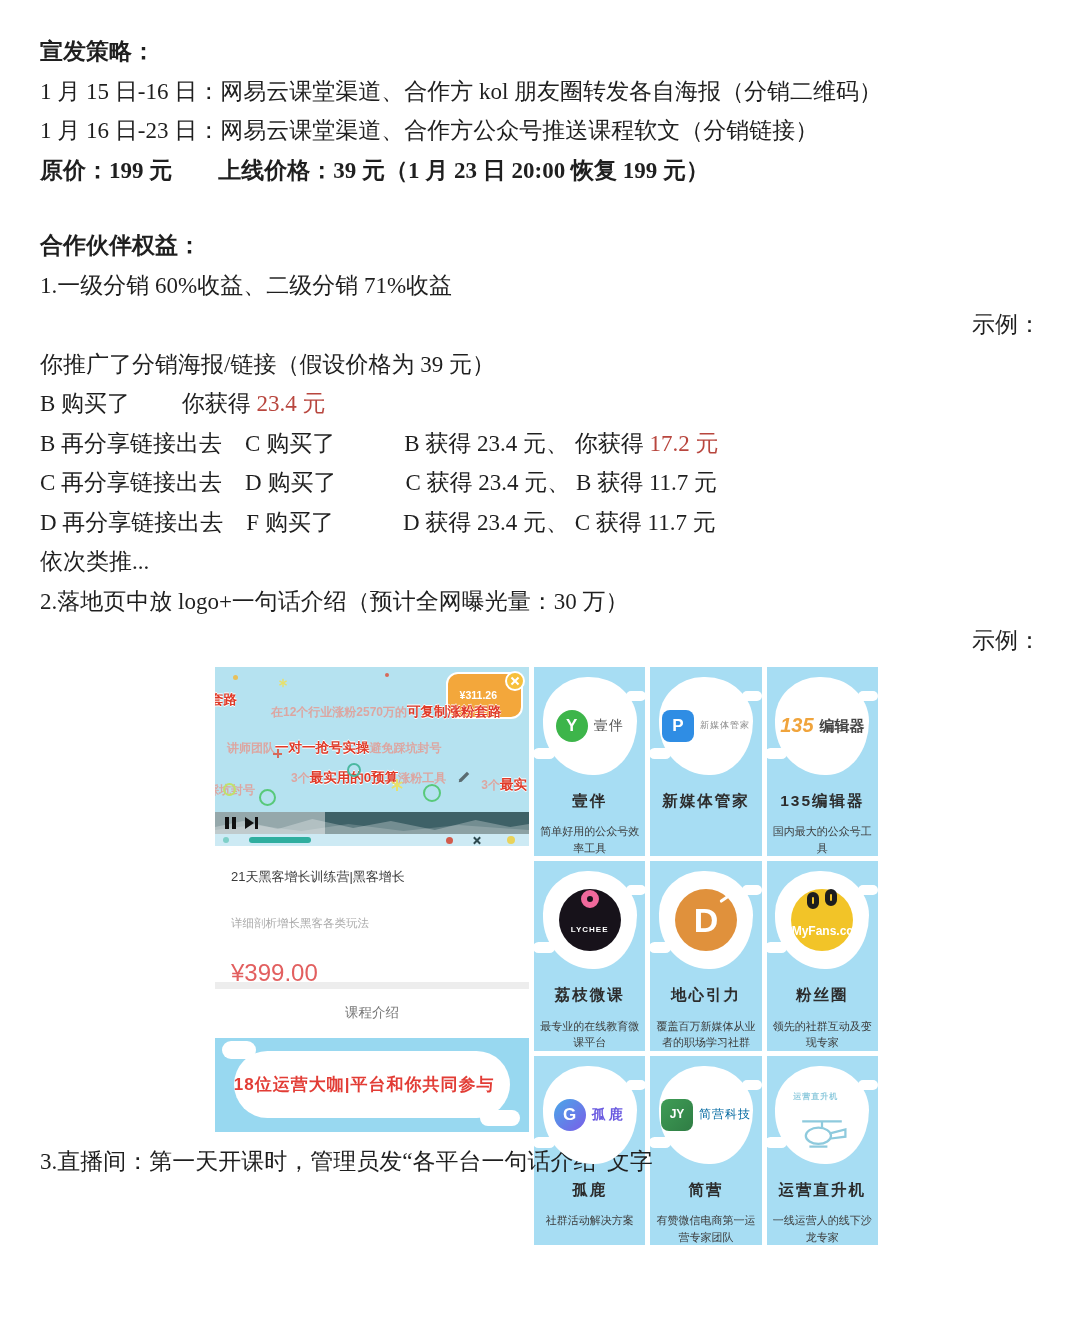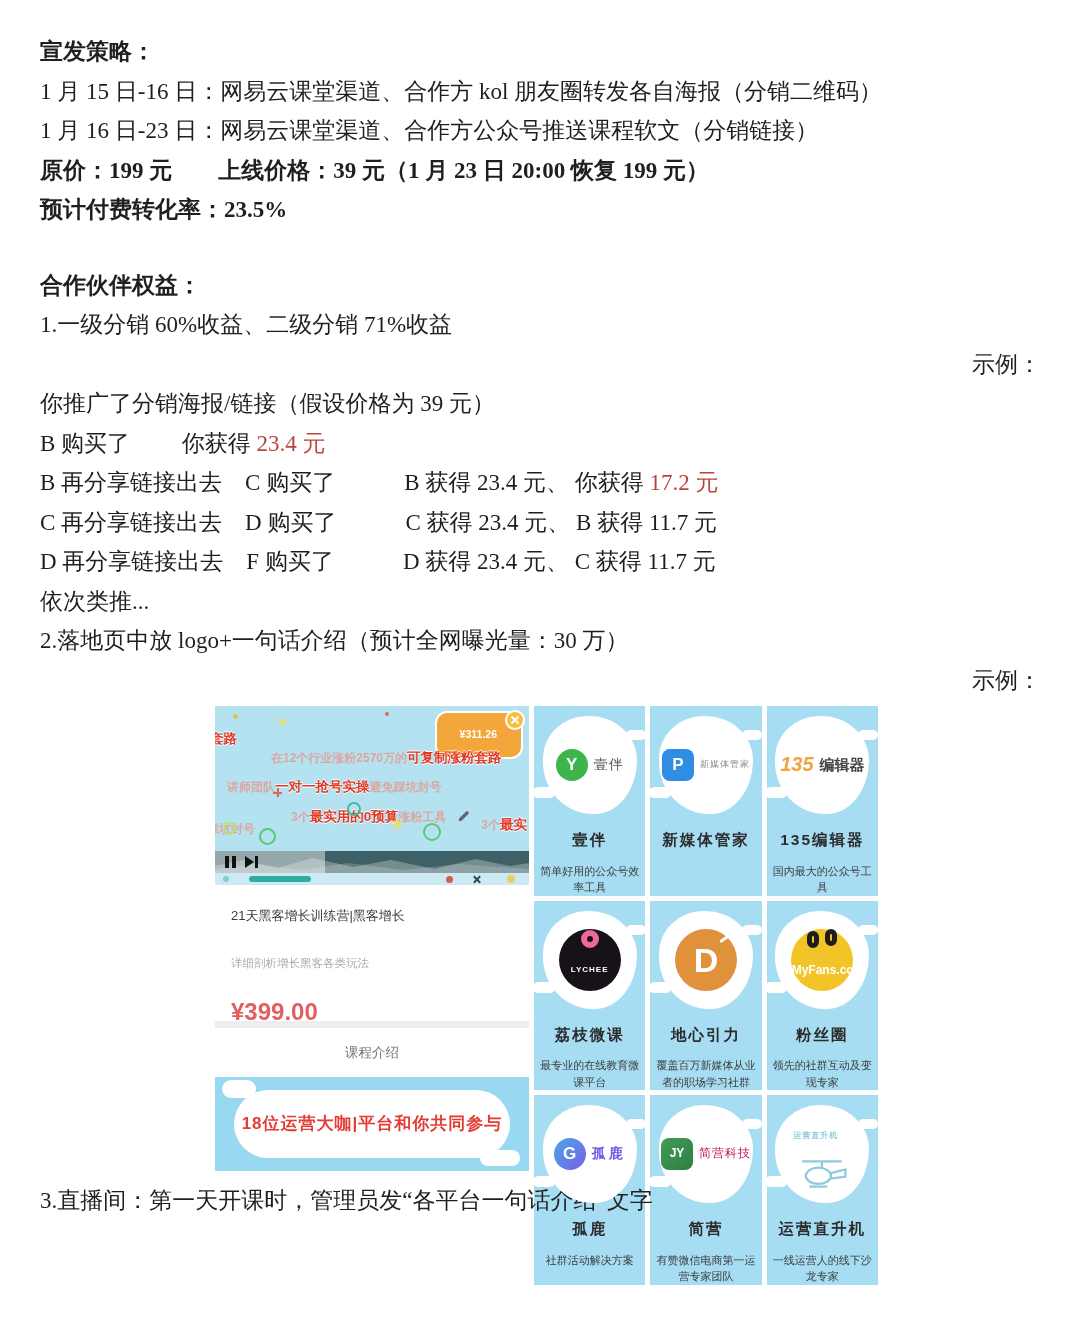--- a/index.html
+++ b/index.html
@@ -15,21 +15,21 @@
   
   .figure{width:663px;height:465px;margin:6px 0 10px 175px;display:flex;gap:5px;
           font-family:"Liberation Sans", sans-serif;}
   .fig-left{width:314px;display:flex;flex-direction:column;background:#fff;}
   
   .video{height:145px;background:#b5e2f0;position:relative;overflow:hidden;}
   .vt{position:absolute;white-space:nowrap;}
   .vt-faded{color:#ea9287;font-size:12px;font-weight:700;opacity:.75;}
   .vt-bold{color:#e03a28;font-size:13.5px;font-weight:700;text-shadow:0 1px 0 #fff,0 -1px 0 #fff;}
   .coin-badge{position:absolute;top:5px;right:6px;background:#f3a73b;border:2px solid #fff;
-      border-radius:12px;color:#fff;font-size:10.5px;font-weight:700;padding:2px 24px 2px 23px;}
+      border-radius:12px;color:#fff;font-size:10.5px;font-weight:700;padding:2px 24px 2px 12px;}
   .coin{position:absolute;right:-4px;top:-3px;width:20px;height:20px;border-radius:50%;
       background:#f7c03c;border:2px solid #fff;box-sizing:border-box;}
   .coin:before,.coin:after{content:"";position:absolute;left:7px;top:3px;width:2px;height:10px;background:#fff;}
   .coin:before{transform:rotate(45deg);} .coin:after{transform:rotate(-45deg);}
   .ring{position:absolute;border:2px solid #58c97a;border-radius:50%;}
   .dot{position:absolute;border-radius:50%;}
   .cross{position:absolute;width:9px;height:9px;}
   .cross:before,.cross:after{content:"";position:absolute;background:#d66a5a;}
   .cross:before{left:4px;top:0;width:2px;height:9px;} .cross:after{left:0;top:4px;width:9px;height:2px;}
   .star{position:absolute;width:12px;height:12px;}
@@ -50,32 +50,32 @@
   .vprog .d1{left:8px;top:3px;width:6px;height:6px;background:#7fd0c8;}
   .vprog .d2{right:76px;top:3px;width:7px;height:7px;background:#d25b4c;}
   .vprog .shuffle{position:absolute;right:48px;top:2px;width:9px;height:9px;}
   .vprog .shuffle:before,.vprog .shuffle:after{content:"";position:absolute;left:4px;top:0;width:2px;height:9px;background:#2e4a50;}
   .vprog .shuffle:before{transform:rotate(45deg);} .vprog .shuffle:after{transform:rotate(-45deg);}
   .vprog .d3{right:14px;top:2px;width:8px;height:8px;background:#e9d35a;}
   
   .course{height:136px;background:#fff;padding:11px 16px 0;box-sizing:border-box;}
   .c-title{font-size:13px;color:#3a3a3a;}
   .c-sub{font-size:11.5px;color:#ababab;margin-top:8px;}
-  .c-price{font-size:24px;color:#e25f5f;margin-top:9px;font-weight:700;}
+  .c-price{font-size:24px;color:#e25f5f;margin-top:9px;font-weight:400;}
   .c-meta{font-size:11.5px;color:#a9a9a9;margin-top:8px;display:flex;gap:26px;}
   .c-feats{margin-top:11px;display:flex;gap:20px;font-size:11.5px;color:#9a9a9a;align-items:center;}
   .feat{display:flex;align-items:center;gap:4px;}
   .tick{width:13px;height:13px;border:1.5px solid #5cc47e;border-radius:50%;color:#5cc47e;font-size:9px;
         display:flex;align-items:center;justify-content:center;box-sizing:border-box;font-family:"DejaVu Sans",sans-serif;}
   .divider{height:7px;background:#ededed;}
   .intro-head{height:49px;background:#fff;display:flex;align-items:center;justify-content:center;
       font-size:13.5px;color:#777;}
   
   .banner{flex:1;background:#98d8f0;display:flex;align-items:center;justify-content:center;position:relative;overflow:hidden;}
-  .blob-banner{width:88%;height:72%;background:#fff;border-radius:44px;display:flex;align-items:center;justify-content:center;position:relative;}
+  .blob-banner{width:88%;height:72%;background:#fff;border-radius:44px;display:flex;align-items:center;justify-content:flex-start;position:relative;}
   .blob-banner:before{content:"";position:absolute;left:-12px;top:-10px;width:34px;height:18px;background:#fff;border-radius:10px;}
   .blob-banner:after{content:"";position:absolute;right:-10px;bottom:-8px;width:40px;height:16px;background:#fff;border-radius:10px;}
   .banner-text{color:#e23c35;font-weight:700;font-size:17px;letter-spacing:1px;}
   
   .fig-grid{flex:1;display:grid;grid-template-columns:repeat(3,1fr);grid-template-rows:repeat(3,1fr);
       gap:5px;background:#fff;}
   .card{background:#a7ddf3;display:flex;flex-direction:column;align-items:center;padding-top:10px;box-sizing:border-box;}
   .blob{width:94px;height:98px;background:#fff;border-radius:48% 52% 46% 54%/44% 46% 56% 54%;
       display:flex;flex-direction:column;align-items:center;justify-content:center;position:relative;flex:none;}
   .blob:before{content:"";position:absolute;left:-10px;bottom:16px;width:22px;height:11px;background:#fff;border-radius:8px;}
@@ -103,42 +103,41 @@
   .heli-label{font-size:8px;color:#8ecadd;font-weight:700;letter-spacing:1px;}
 </style>
 </head>
 <body>
 
 <div class="doc">
   <div class="line b">宣发策略：</div>
   <div class="line">1 月 15 日-16 日：网易云课堂渠道、合作方 kol 朋友圈转发各自海报（分销二维码）</div>
   <div class="line">1 月 16 日-23 日：网易云课堂渠道、合作方公众号推送课程软文（分销链接）</div>
   <div class="line b">原价：199 元　　上线价格：39 元（1 月 23 日 20:00 恢复 199 元）</div>
-  <div class="line b">预计付费转化率：23.5%</div>
   <div class="line b gap-top">合作伙伴权益：</div>
   <div class="line">1.一级分销 60%收益、二级分销 71%收益</div>
   <div class="line center">示例：</div>
   <div class="line">你推广了分销海报/链接（假设价格为 39 元）</div>
   <div class="line"><span>B 购买了　　 你获得 </span><span class="red">23.4 元</span></div>
   <div class="line"><span>B 再分享链接出去　C 购买了　　　B 获得 23.4 元、 你获得 </span><span class="red">17.2 元</span></div>
   <div class="line"><span>C 再分享链接出去　D 购买了　　　C 获得 23.4 元、 B 获得 11.7 元</span><span class="red"></span></div>
   <div class="line"><span>D 再分享链接出去　F 购买了　　　D 获得 23.4 元、 C 获得 11.7 元</span><span class="red"></span></div>
   <div class="line">依次类推...</div>
   <div class="line">2.落地页中放 logo+一句话介绍（预计全网曝光量：30 万）</div>
   <div class="line center">示例：</div>
 
   <div class="figure">
     <div class="fig-left">
       <div class="video">
         <div class="coin-badge">
           <span>¥311.26</span>
           <span class="coin"></span>
         </div>
         <div class="vt vt-bold" style="left:-5px;top:13px;">套路</div>
-        <div class="vt" style="left:56px;top:29px;"><span class="vt-faded">在12个行业涨粉2570万的</span><span class="vt-bold">可复制涨粉套路</span></div>
+        <div class="vt" style="left:56px;top:22px;"><span class="vt-faded">在12个行业涨粉2570万的</span><span class="vt-bold">可复制涨粉套路</span></div>
         <div class="vt" style="left:12px;top:58px;"><span class="vt-faded">讲师团队</span><span class="vt-bold">一对一抢号实操</span><span class="vt-faded">避免踩坑封号</span></div>
         <div class="vt" style="left:76px;top:88px;text-align:center;"><span class="vt-faded">3个</span><span class="vt-bold">最实用的0预算</span><span class="vt-faded">涨粉工具</span>
           <svg width="14" height="14" viewBox="0 0 24 24" style="vertical-align:-2px;margin-left:4px;">
               <path d="M3 21 L8 20 L21 7 L17 3 L4 16 Z" fill="#5a6b70"></path>
             </svg>
         </div>
         <div class="vt vt-faded" style="left:-8px;top:104px;">踩坑封号</div>
         <div class="vt" style="right:2px;bottom:6px;"><span class="vt-faded">3个</span><span class="vt-bold">最实</span></div>
         <span class="ring" style="left:44px;bottom:6px;width:13px;height:13px;"></span>
         <span class="ring" style="left:8px;bottom:16px;width:9px;height:9px;border-color:#bfe36a;"></span>
@@ -288,21 +287,21 @@
           </div>
         </div>
         <div class="p-name">孤鹿</div>
         <div class="p-desc">社群活动解决方案</div>
       </div>
 
       <div class="card">
         <div class="blob">
           <div class="lg-row">
             <span class="lg-rrect" style="background:linear-gradient(135deg,#3f9d56,#2f7d44);font-size:12px;">JY</span>
-            <span class="lg-side" style="color:#be185d;font-size:12px;text-align:right;">简营科技</span>
+            <span class="lg-side" style="color:#0369a1;font-size:12px;text-align:right;">简营科技</span>
           </div>
         </div>
         <div class="p-name">简营</div>
         <div class="p-desc">有赞微信电商第一运营专家团队</div>
       </div>
 
       <div class="card">
         <div class="blob">
           <div class="heli-wrap">
             <span class="heli-label">运营直升机</span>

